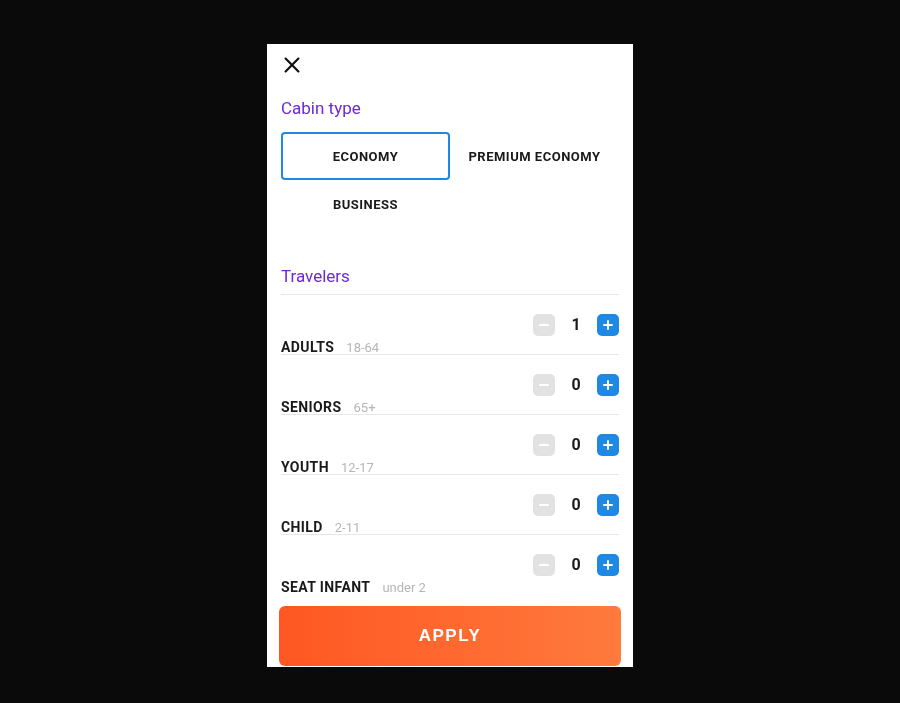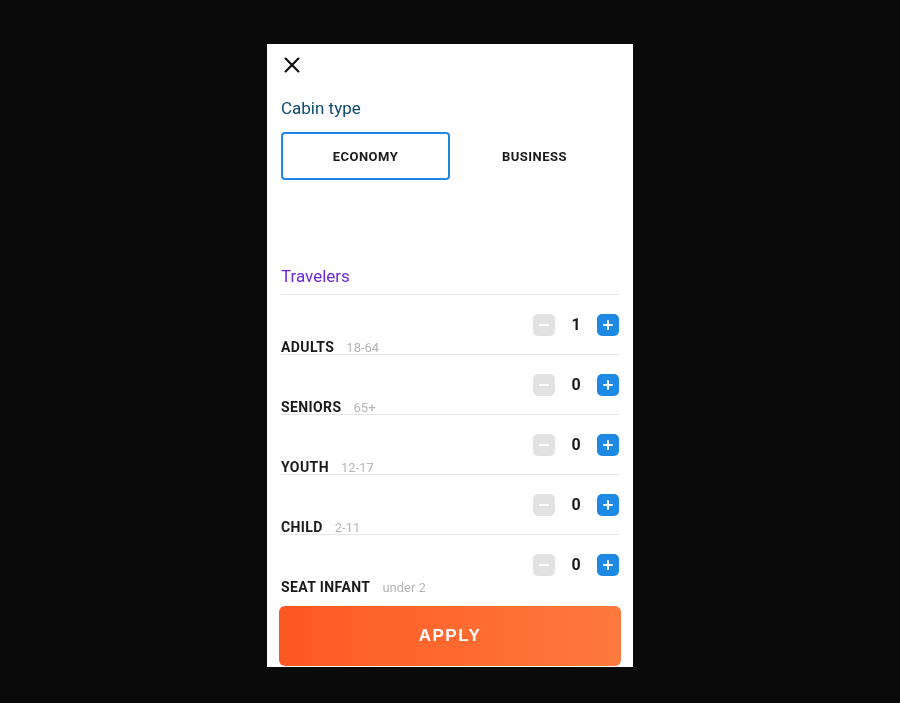--- a/index.html
+++ b/index.html
@@ -26,21 +26,21 @@
   }
   .close-icon {
     width: 22px;
     height: 22px;
     cursor: pointer;
   }
   .close-icon svg { width: 100%; height: 100%; display: block; }
 
   .section-title {
     font-size: 17px;
-    color: #0c4a6e;
+    color: #6d28d9;
     padding: 22px 14px 14px 14px;
     font-weight: 400;
   }
 
   .cabin-grid {
     display: grid;
     grid-template-columns: 1fr 1fr;
     grid-template-rows: 48px 48px;
     gap: 0;
     padding: 0 14px;
@@ -158,20 +158,21 @@
       <svg viewBox="0 0 24 24">
           <path d="M5 5 L19 19 M19 5 L5 19" stroke="#111" stroke-width="2.4" stroke-linecap="round" fill="none"></path>
         </svg>
     </div>
   </div>
 
   <div class="section-title">Cabin type</div>
 
   <div class="cabin-grid">
     <div class="cabin-cell selected">ECONOMY</div>
+    <div class="cabin-cell">PREMIUM ECONOMY</div>
     <div class="cabin-cell">BUSINESS</div>
   </div>
 
   <div class="travelers-title">Travelers</div>
 
   <div class="trav-list">
 
     <div class="trav-row">
       <div class="trav-left">
         <span class="trav-label">ADULTS</span>

